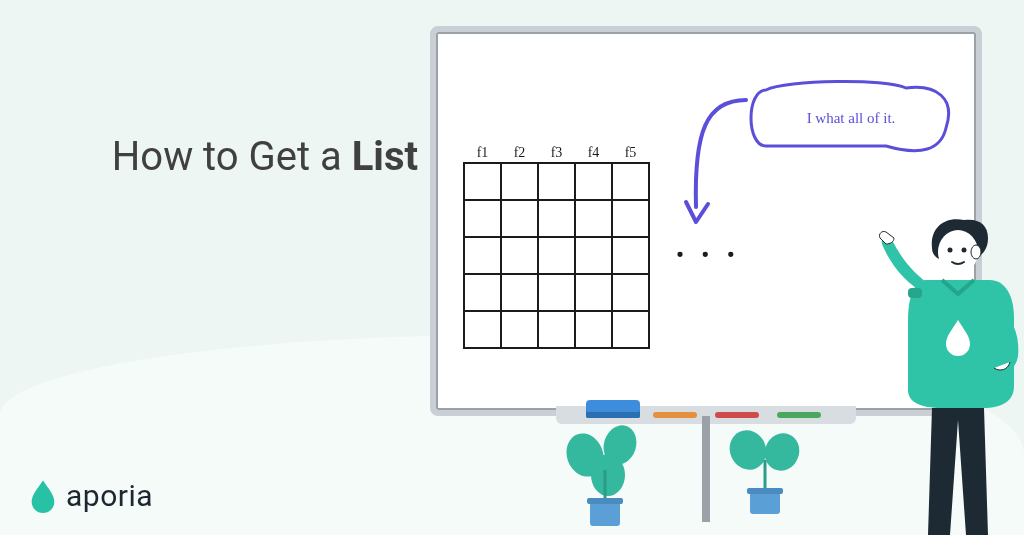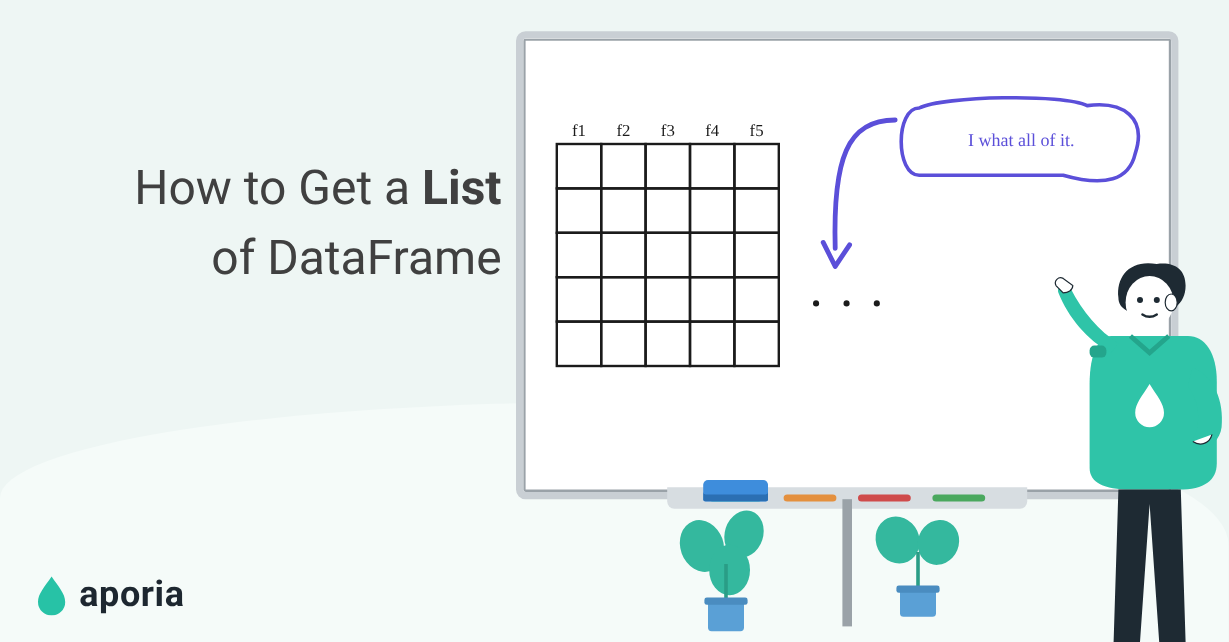--- a/index.html
+++ b/index.html
@@ -22,21 +22,21 @@
     color: #404040;
     font-size: 40px;
     line-height: 1.45;
     font-weight: 400;
     text-align: right;
   }
   .headline .b { font-weight: 700; }
   .logo {
     position: absolute; left: 28px; bottom: 22px;
     display: flex; align-items: center; gap: 8px;
-    color: #1d2730; font-weight: 700; font-size: 30px;
+    color: #1d2730; font-weight: 400; font-size: 30px;
     letter-spacing: .5px;
   }
   .logo svg { width: 30px; height: 34px; }
   .whiteboard {
     position: absolute; left: 430px; top: 26px;
     width: 552px; height: 390px;
   }
   .wb-frame {
     position: absolute; inset: 0;
     background: #ffffff;
@@ -61,21 +61,21 @@
     position: absolute; left: 50%; transform: translateX(-50%);
     top: 100%; width: 8px; height: 106px; background: #9aa2a8;
   }
   .grid-wrap {
     position: absolute; left: 28px; top: 70px;
   }
   .grid-labels { display:flex; gap:0; margin-bottom:2px; }
   .grid-labels span {
     width:37px; text-align:center;
     font-family: "Comic Sans MS","Segoe Script",cursive;
-    font-size:14px; color:#1b1b1b;
+    font-size:14px; color:#1b1b1b;margin-top:43px;
   }
   .grid {
     display:grid; grid-template-columns: repeat(5,37px); grid-template-rows: repeat(5,37px);
   }
   .grid div { border:2px solid #1b1b1b; margin:-1px; }
   .dots { position:absolute; left: 240px; top: 210px; font-size:22px; letter-spacing:6px; color:#1b1b1b; font-weight:700;}
   .arrow { position:absolute; left: 240px; top: 60px; width: 80px; height: 150px; }
   .bubble {
     position:absolute; left: 310px; top: 46px; width: 210px; height: 80px;
   }
@@ -91,21 +91,21 @@
   .plant.p1 { left: 560px; top: 420px; width: 90px; height: 110px; }
   .plant.p2 { left: 720px; top: 420px; width: 90px; height: 100px; }
 </style>
 </head>
 <body>
 
 <div class="wave"></div>
 
 <h1 class="headline">
   <span>How to Get a </span><span class="b">List</span><br>
-  <span> of DataFrame </span><br>
+  <br>
 </h1>
 
 <div class="logo">
   <svg viewBox="0 0 40 48">
     <path d="M20 2 C28 14 36 22 36 32 A16 16 0 0 1 4 32 C4 22 12 14 20 2 Z M20 12 C25 20 30 25 30 31 A10 10 0 0 1 10 31 C10 25 15 20 20 12 Z" fill="#27c2a6"></path>
   </svg>
   <span>aporia</span>
 </div>
 
 <div class="whiteboard">

